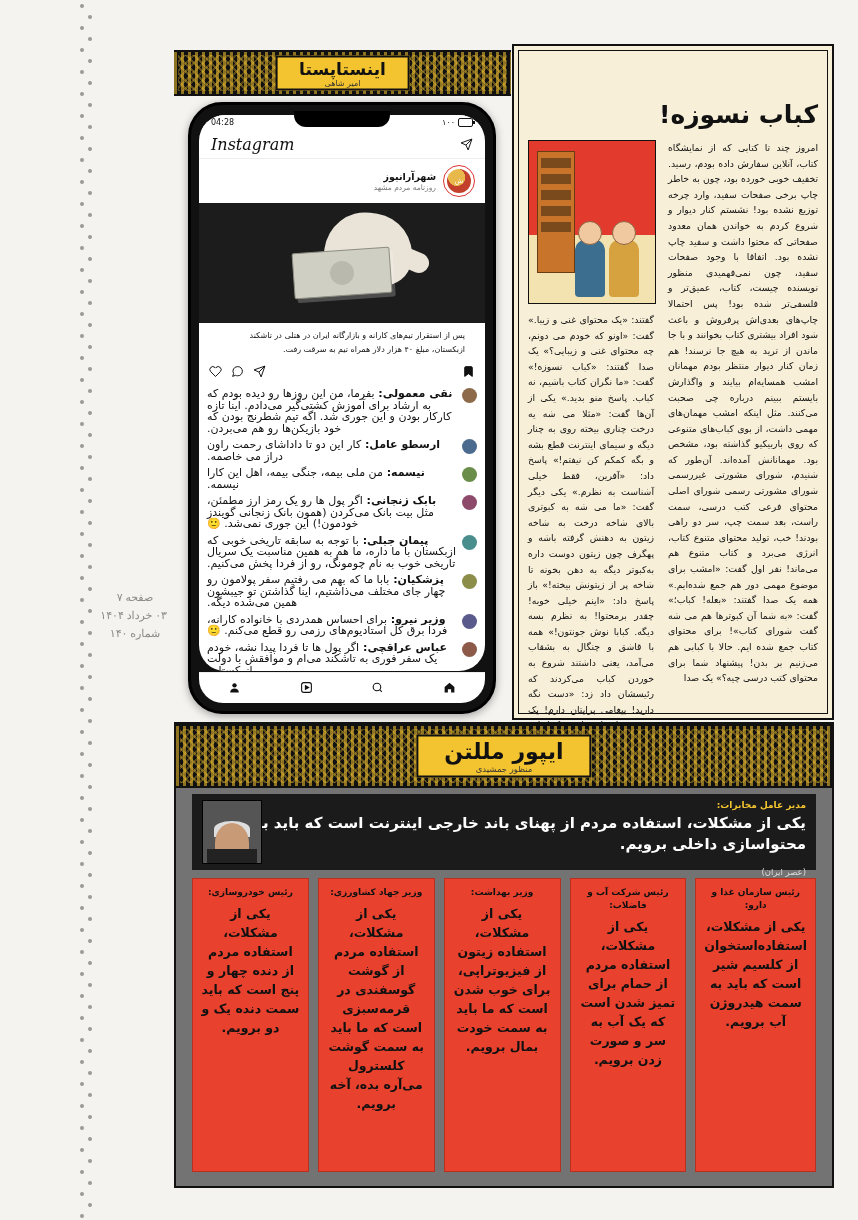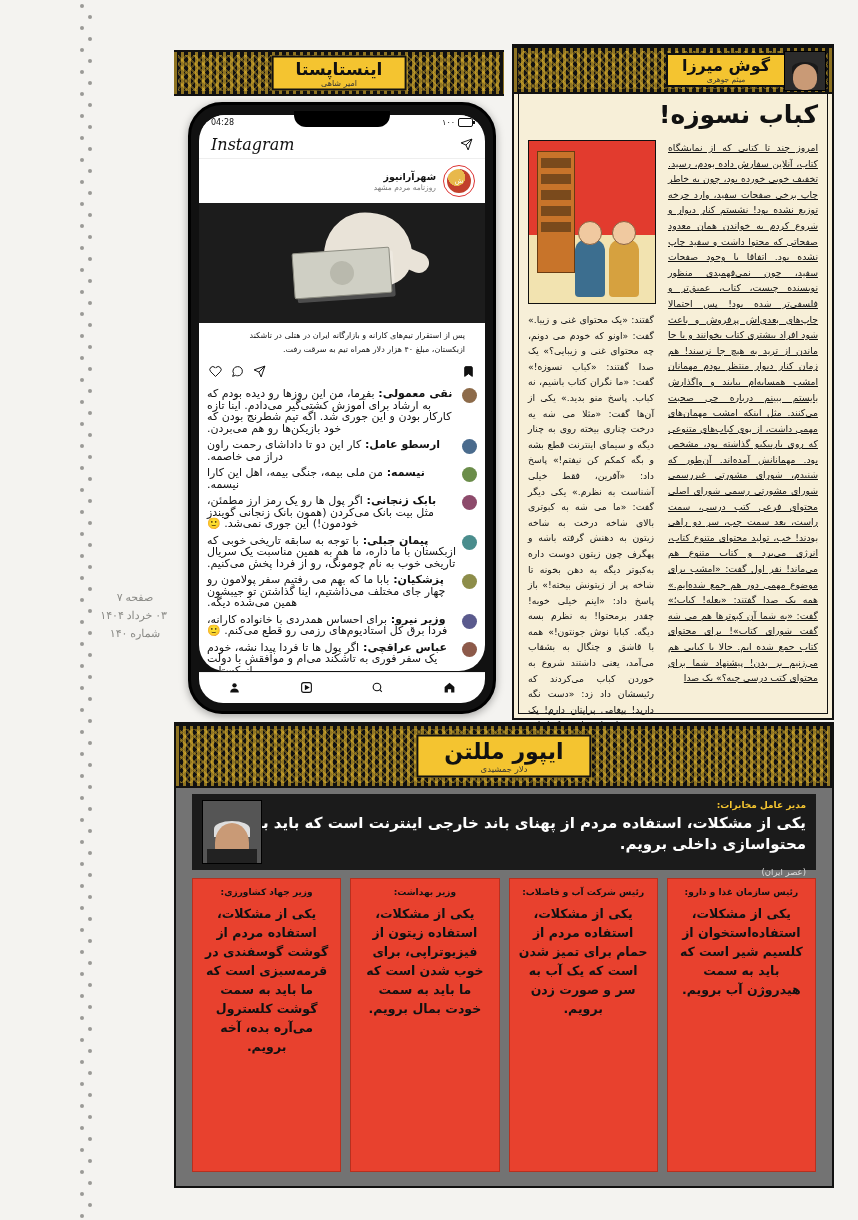--- a/index.html
+++ b/index.html
@@ -43,21 +43,21 @@
     position:absolute;top:50%;transform:translateY(-50%);
     background:#f4c430;border:2px solid #111;
     display:flex;flex-direction:column;align-items:center;justify-content:center;
     padding:2px 16px;
   }
   .banner .plate .t{font-weight:bold;color:#111;white-space:nowrap;}
   .banner .plate .s{color:#333;white-space:nowrap;}
 
   
   #insta-col{position:absolute;left:174px;top:50px;width:330px;height:660px;}
-  #insta-banner{position:absolute;left:0;top:0;width:330px;height:42px;}
+  #insta-banner{position:absolute;left:0;top:0;width:330px;height:42px;padding-left:7px;}
   #insta-banner .plate{left:50%;transform:translate(-50%,-50%);padding:1px 22px;}
   #insta-banner .plate .t{font-size:17px;}
   #insta-banner .plate .s{font-size:8px;}
 
   .phone{
     position:absolute;left:14px;top:52px;width:302px;height:606px;
     background:#111;border-radius:34px;border:3px solid #000;
     box-shadow:0 2px 8px rgba(0,0,0,.35);
   }
   .phone-notch{
@@ -166,21 +166,21 @@
     position:absolute;width:30px;height:58px;bottom:6px;background:#3c6e8f;border-radius:12px 12px 4px 4px;
   }
   .cartoon .man .h{position:absolute;left:50%;transform:translateX(-50%);top:-18px;width:22px;height:22px;border-radius:50%;background:#f0c9a0;border:1px solid #8a6242;}
   .cartoon .m1{left:46px;}
   .cartoon .m2{left:80px;background:#d6a13f;}
   .cartoon .floor{position:absolute;left:0;right:0;bottom:0;height:42%;background:#f2e3b0;}
   .goosh-col{
     position:absolute;top:94px;width:150px;direction:rtl;text-align:justify;
     font-size:9.3px;line-height:15.6px;color:#111;
   }
-  #goosh-col-a{right:14px;top:94px;height:600px;text-decoration:underline;}
+  #goosh-col-a{right:14px;top:94px;height:600px;}
   #goosh-col-b{left:14px;top:266px;width:126px;height:430px;}
 
   
   #mellat{position:absolute;left:174px;top:722px;width:656px;height:462px;background:#737373;border:2px solid #111;}
   #mellat-banner{position:absolute;left:0;top:0;width:656px;height:60px;}
   #mellat-banner .plate{left:50%;transform:translate(-50%,-50%);padding:2px 26px;}
   #mellat-banner .plate .t{font-size:22px;}
   #mellat-banner .plate .s{font-size:8.5px;}
 
   .lead{
@@ -471,32 +471,20 @@
               <path d="M4 21c0-4.4 3.6-7 8-7s8 2.6 8 7z"></path>
             </svg>
         </span>
       </div>
     </div>
   </div>
 
   <div id="goosh">
     <div class="ornframe"></div>
 
-    <div class="banner" id="goosh-banner">
-      <div class="orn"></div>
-      <div class="orn2"></div>
-      <div class="plate">
-        <div class="t">گوش میرزا</div>
-        <div class="s">میثم جوهری</div>
-      </div>
-      <div class="author-photo">
-        <div class="hair"></div>
-        <div class="face"></div>
-      </div>
-    </div>
 
     <div class="goosh-title">کباب نسوزه!</div>
 
     <div class="cartoon">
       <div class="wall"></div>
       <div class="floor"></div>
       <div class="shelf">
           <i></i>
           <i></i>
           <i></i>
@@ -514,21 +502,21 @@
     <div class="goosh-col" id="goosh-col-a">امروز چند تا کتابی که از نمایشگاه کتاب، آنلاین سفارش داده بودم، رسید. تخفیف خوبی خورده بود، چون به خاطر چاپ برخی صفحات سفید، وارد چرخه توزیع نشده بود! نشستم کنار دیوار و شروع کردم به خواندن همان معدود صفحاتی که محتوا داشت و سفید چاپ نشده بود. اتفاقا با وجود صفحات سفید، چون نمی‌فهمیدی منظور نویسنده چیست، کتاب، عمیق‌تر و فلسفی‌تر شده بود! پس احتمالا چاپ‌های بعدی‌اش پرفروش و باعث شود افراد بیشتری کتاب بخوانند و با جا ماندن از ترید به هیچ جا نرسند! هم زمان کنار دیوار منتظر بودم مهمانان امشب همسایه‌ام بیایند و واگذارش بایستم ببینم درباره چی صحبت می‌کنند. مثل اینکه امشب مهمان‌های مهمی داشت، از بوی کباب‌های متنوعی که روی باربیکیو گذاشته بود، مشخص بود. مهمانانش آمده‌اند. آن‌طور که شنیدم، شورای مشورتی غیررسمی شورای مشورتی رسمی شورای اصلی محتوای فرعی کتب درسی، سمت راست، بعد سمت چپ، سر دو راهی بودند! خب، تولید محتوای متنوع کتاب، انرژی می‌برد و کتاب متنوع هم می‌ماند! نفر اول گفت: «امشب برای موضوع مهمی دور هم جمع شده‌ایم.» همه یک صدا گفتند: «بعله! کباب؛» گفت: «به شما آن کبوترها هم می شه گفت شورای کتاب»! برای محتوای کتاب جمع شده ایم. حالا با کبابی هم می‌زنیم بر بدن! پیشنهاد شما برای محتوای کتب درسی چیه؟» یک صدا</div>
     <div class="goosh-col" id="goosh-col-b">گفتند: «یک محتوای غنی و زیبا.» گفت: «اونو که خودم می دونم، چه محتوای غنی و زیبایی؟» یک صدا گفتند: «کباب نسوزه!» گفت: «ما نگران کتاب باشیم، نه کباب. پاسخ منو بدید.» یکی از آن‌ها گفت: «مثلا می شه یه درخت چناری بیخته روی به چنار دیگه و سیمای اینترنت قطع بشه و بگه کمکم کن نیفتم!» پاسخ داد: «آفرین، فقط خیلی آشناست به نظرم.» یکی دیگر گفت: «ما می شه به کبوتری بالای شاخه درخت به شاخه زیتون به دهنش گرفته باشه و پهگرف چون زیتون دوست داره به‌کبوتر دیگه به دهن بخونه تا شاخه پر از زیتونش بیخته!» باز پاسخ داد: «اینم خیلی خوبه! چقدر برمحتوا! به نظرم بسه دیگه. کبابا نوش جونتون!» همه با قاشق و چنگال به بشقاب می‌آمد، یعنی داشتند شروع به خوردن کباب می‌کردند که رئیسشان داد زد: «دست نگه دارید! پیغامی برایتان دارم! یک رسوخته‌ها، یادم اومد کجا این داستانا رو شنیدم. همون قصه کاج و کلاغ و روباه!» نبودایا!» حضاربه تنه‌بته افتادند. رئیس گفت: «بریدگم شید بیرون! دم در واینستید تا حساب شما رو برسم. کباب بی‌کباب، کتاب بی‌کتاب!»</div>
   </div>
 
   <div id="mellat">
     <div class="banner" id="mellat-banner">
       <div class="orn"></div>
       <div class="orn2"></div>
       <div class="plate">
         <div class="t">ایپور مللتن</div>
-        <div class="s">دلار جمشیدی</div>
+        <div class="s">منظور جمشیدی</div>
       </div>
     </div>
 
     <div class="lead">
       <div class="portrait">
         <div class="hair"></div>
         <div class="face"></div>
         <div class="suit"></div>
       </div>
       <div class="role">مدیر عامل مخابرات:</div>
@@ -546,16 +534,20 @@
           <div class="txt">یکی از مشکلات، استفاده مردم از حمام برای تمیز شدن است که یک آب به سر و صورت زدن برویم.</div>
         </div>
         <div class="card">
           <div class="role">وزیر بهداشت:</div>
           <div class="txt">یکی از مشکلات، استفاده زیتون از فیزیوتراپی، برای خوب شدن است که ما باید به سمت خودت بمال برویم.</div>
         </div>
         <div class="card">
           <div class="role">وزیر جهاد کشاورزی:</div>
           <div class="txt">یکی از مشکلات، استفاده مردم از گوشت گوسفندی در قرمه‌سبزی است که ما باید به سمت گوشت کلسترول می‌آره بده، آخه برویم.</div>
         </div>
+        <div class="card">
+          <div class="role">رئیس خودروسازی:</div>
+          <div class="txt">یکی از مشکلات، استفاده مردم از دنده چهار و پنج است که باید سمت دنده یک و دو برویم.</div>
+        </div>
       </div>
   </div>
 
 </div>
 
 </body></html>

